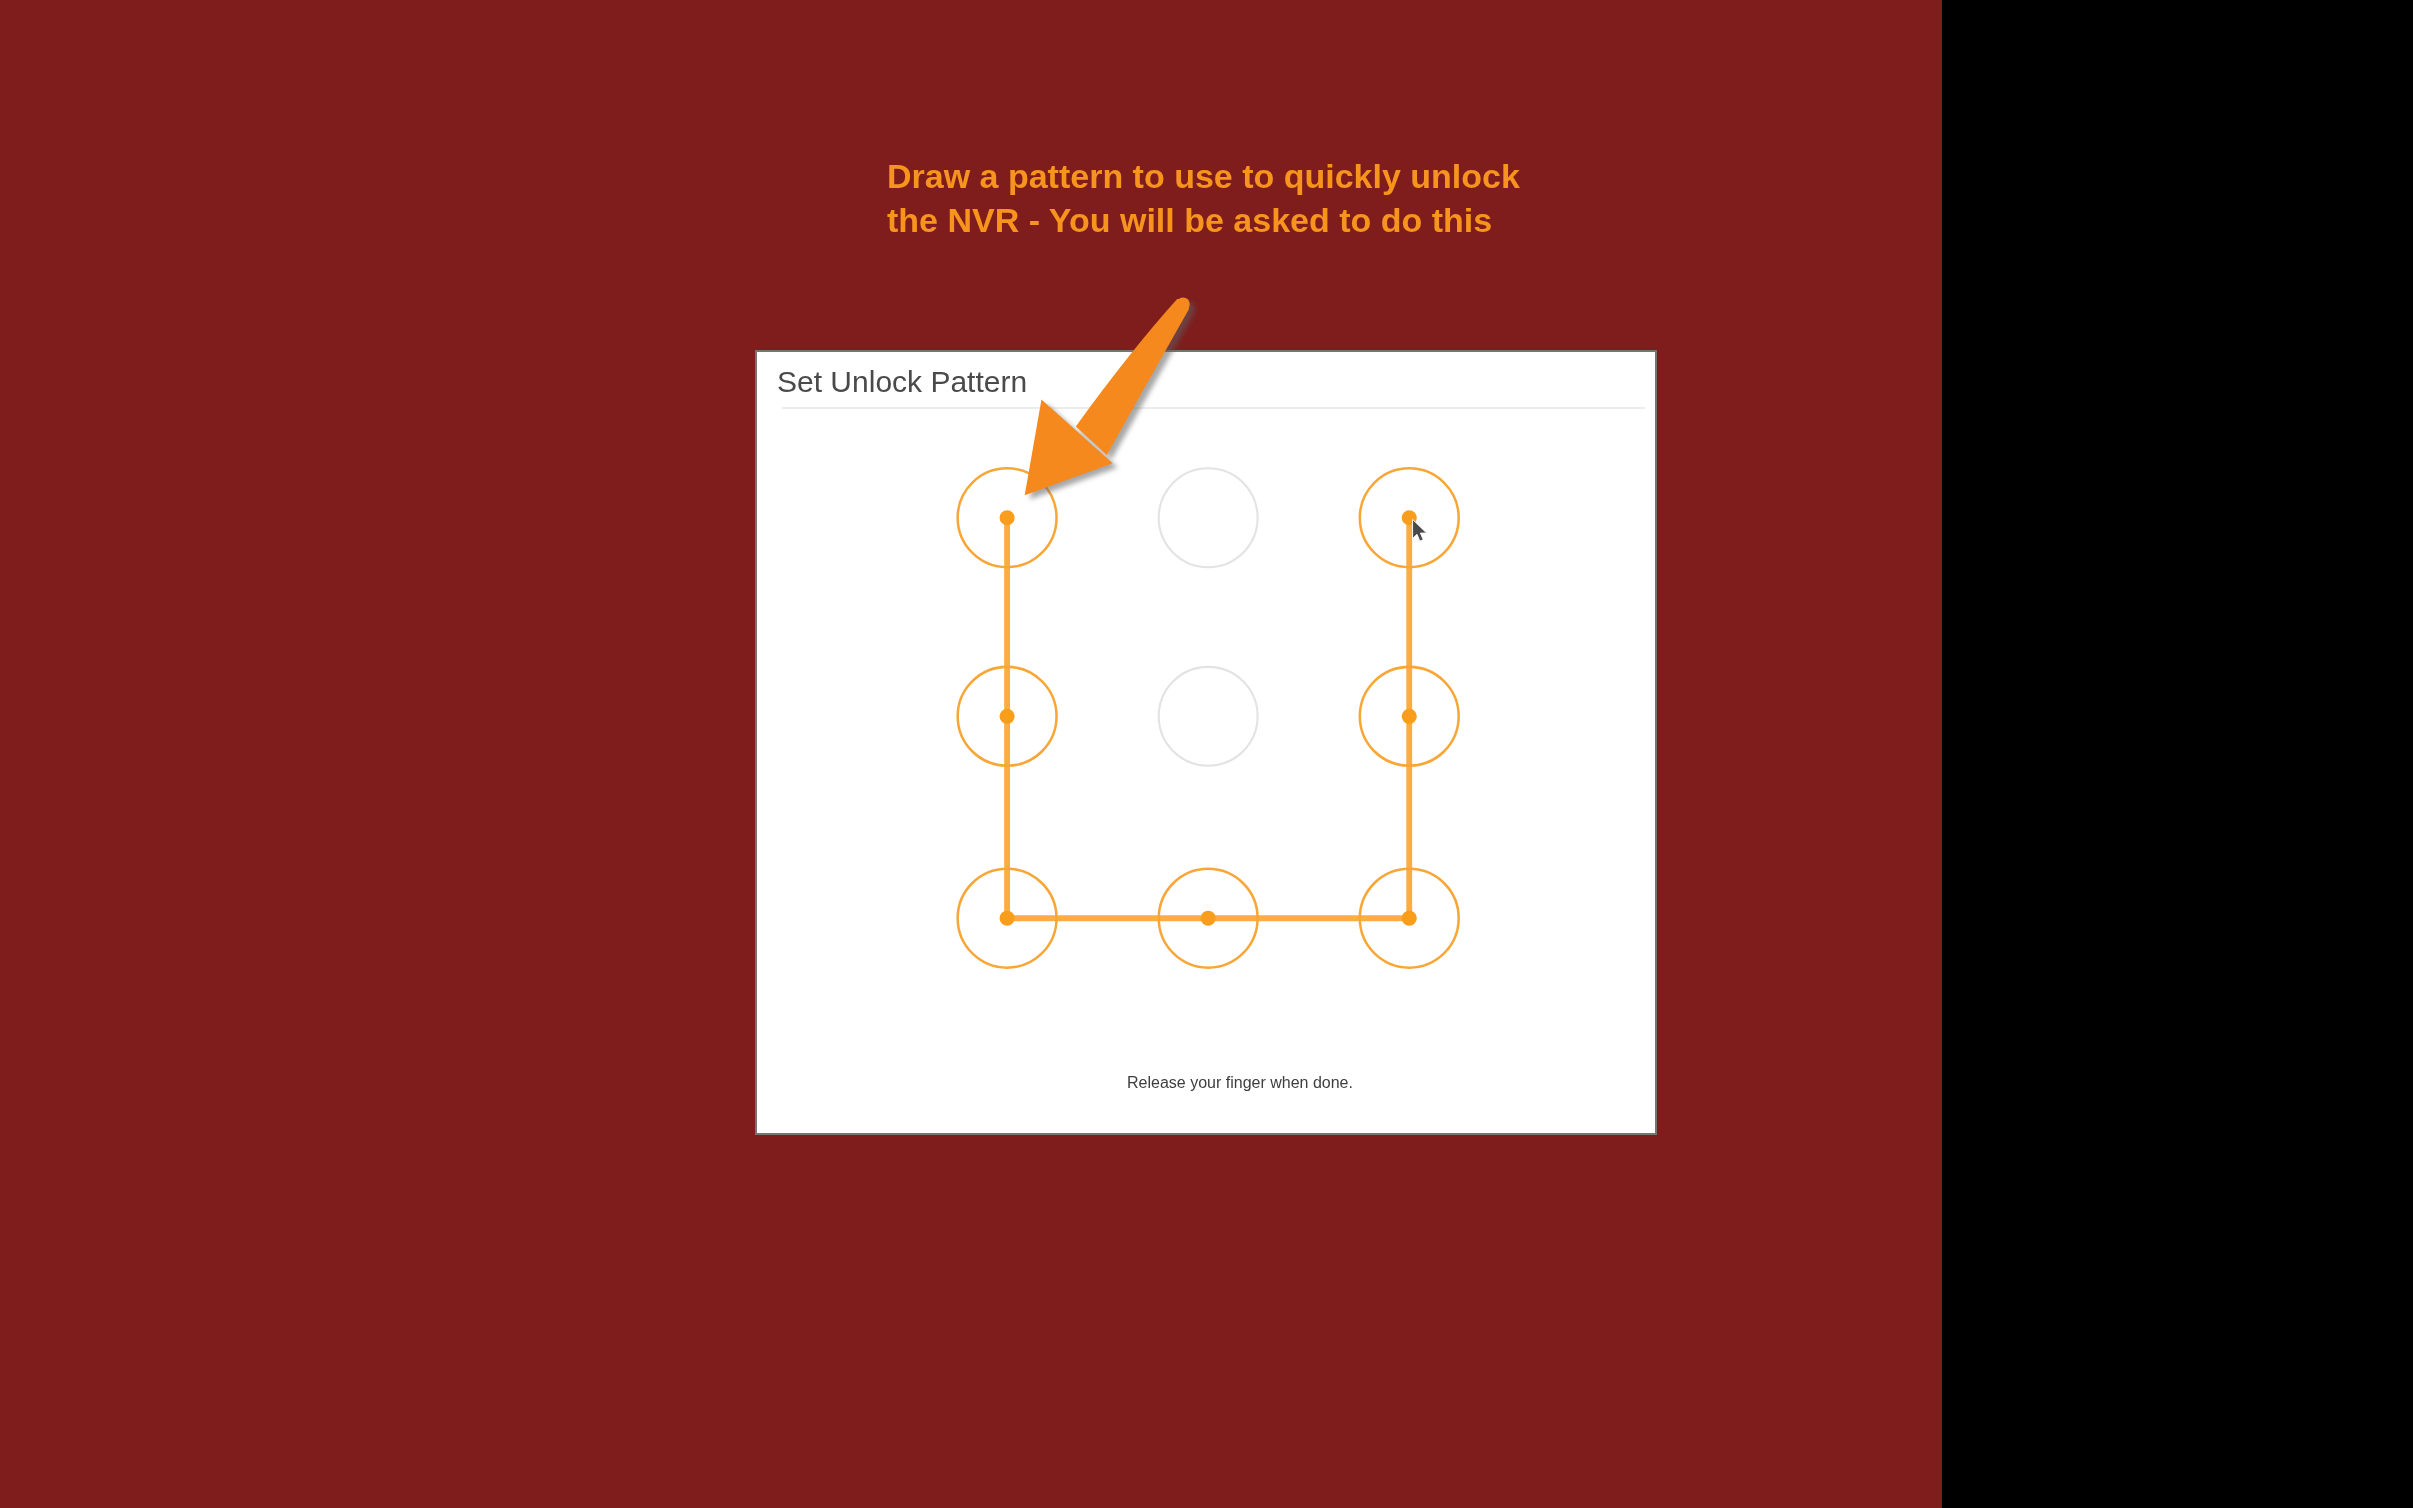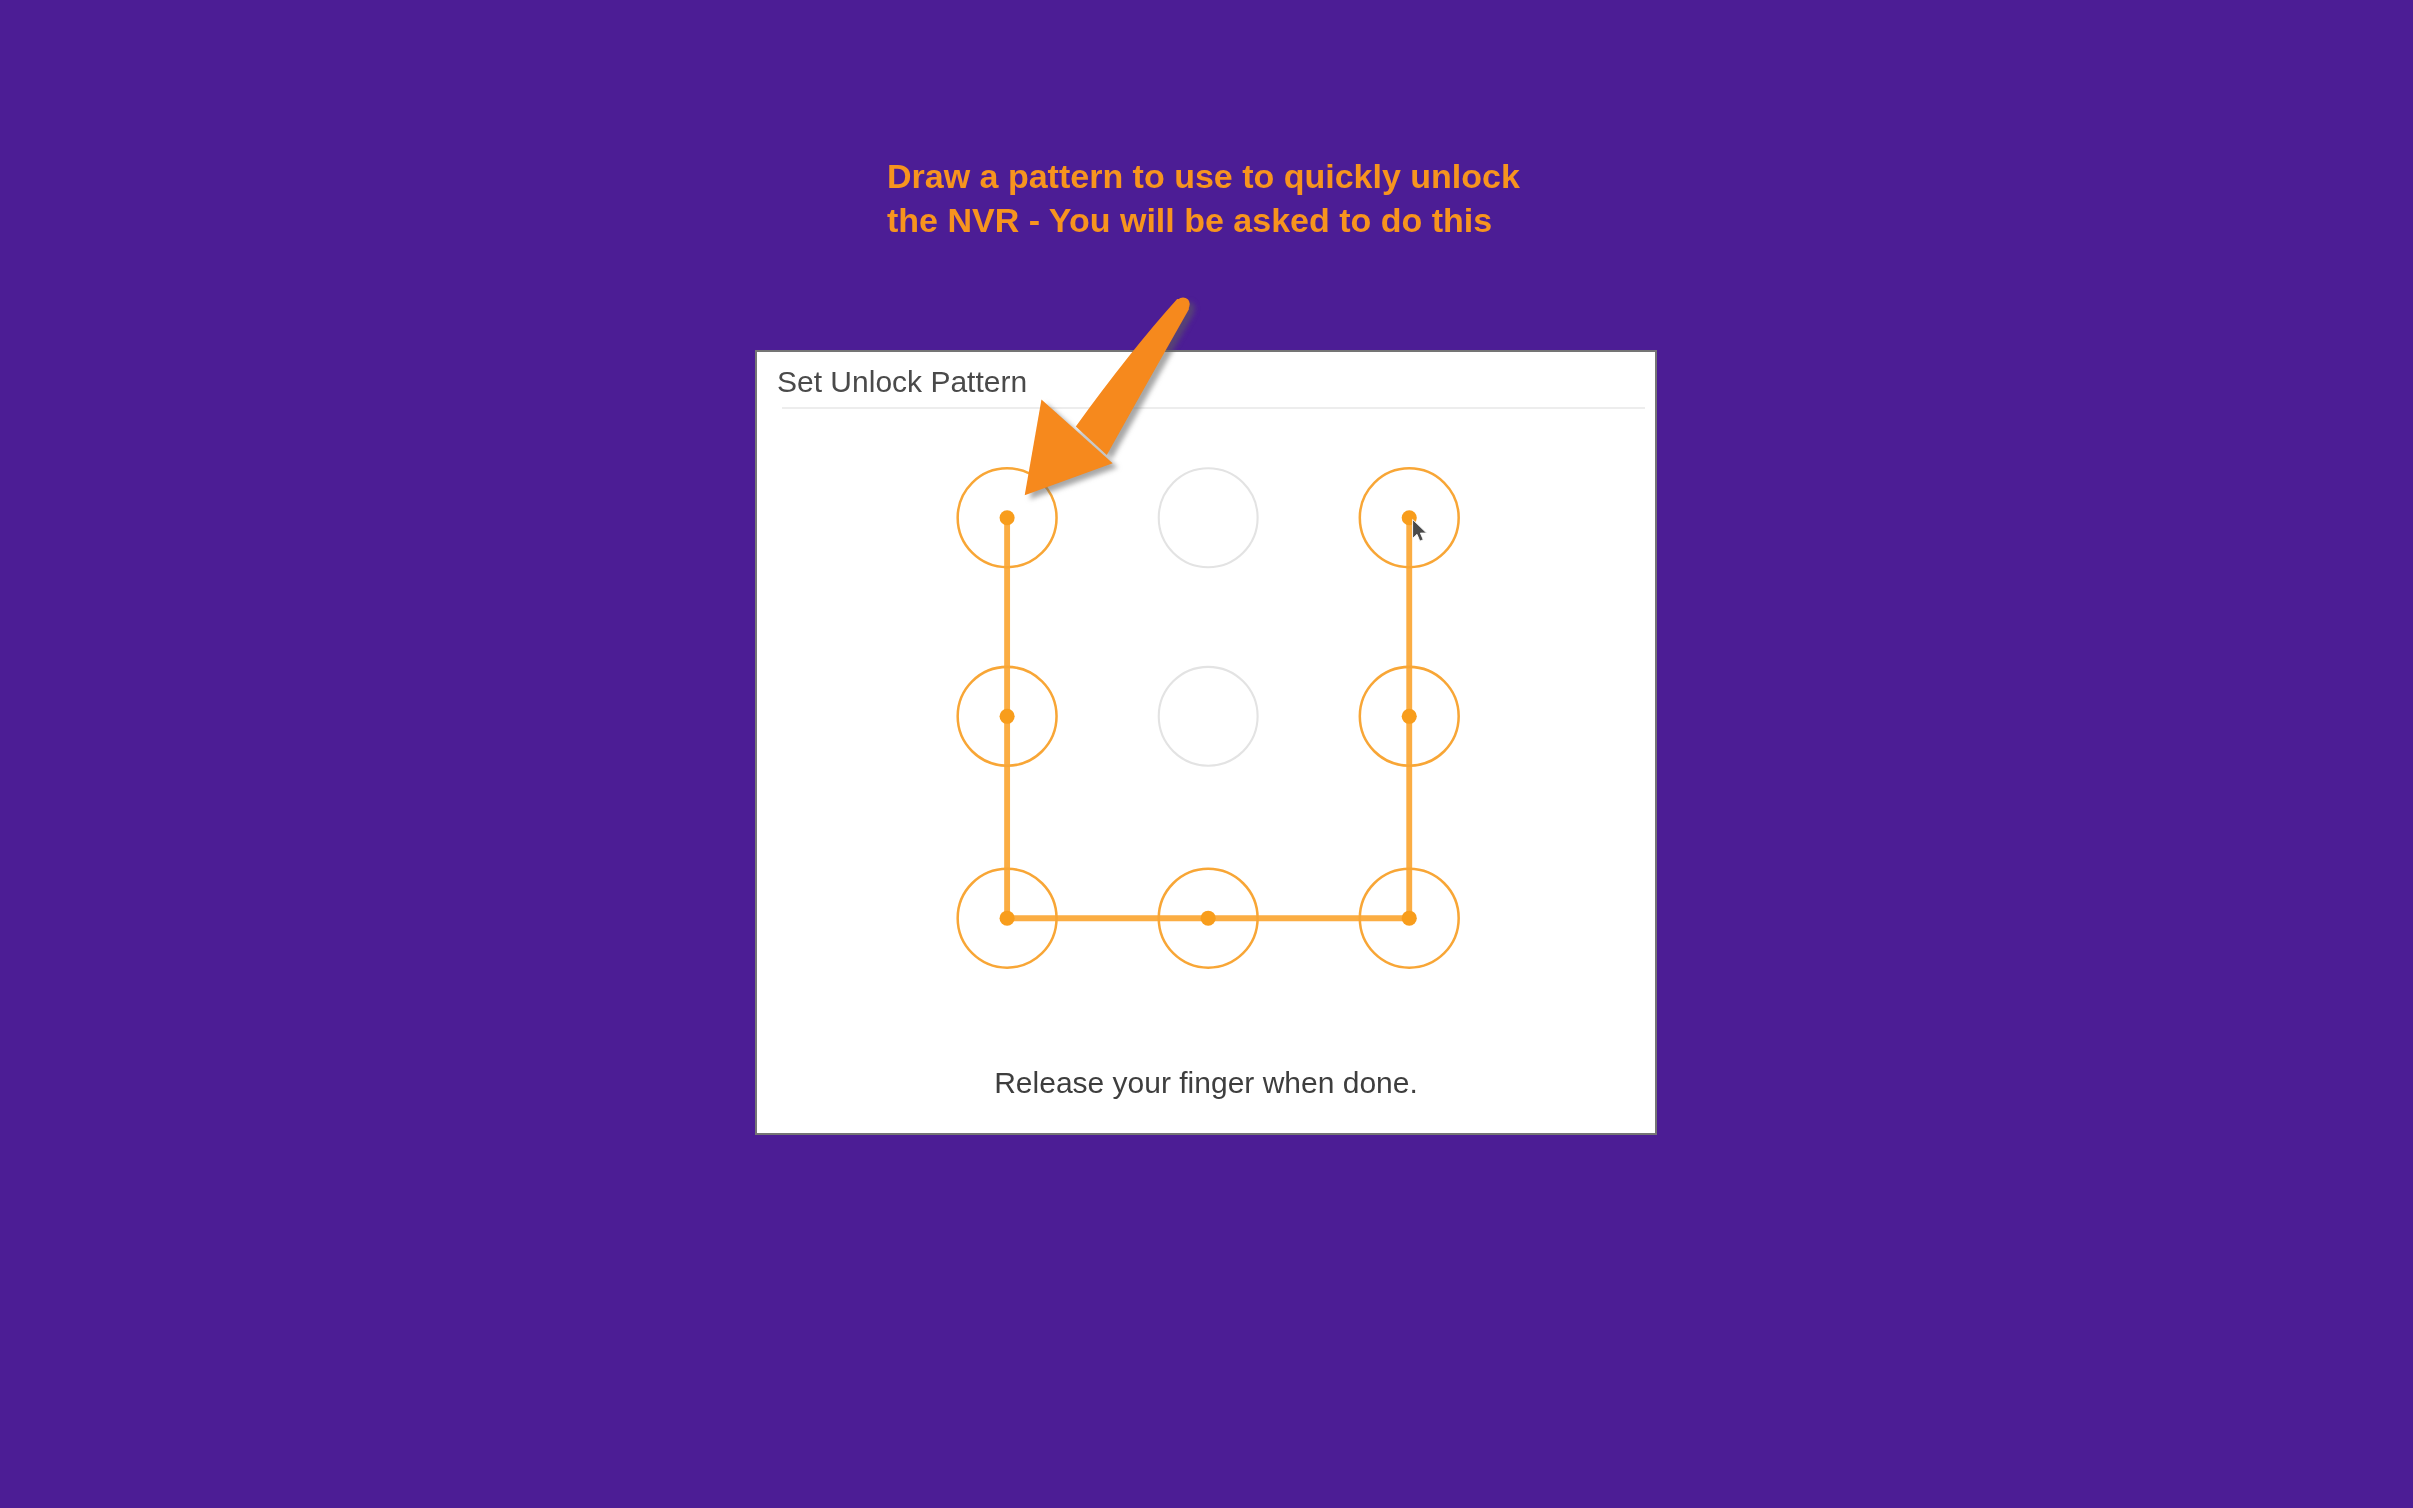--- a/index.html
+++ b/index.html
@@ -7,22 +7,22 @@
     padding: 0;
     background: #000000;
     width: 2413px;
     height: 1508px;
     overflow: hidden;
     font-family: "Liberation Sans", sans-serif;
   }
   .stage {
     position: absolute;
     left: 0; top: 0;
-    width: 2413px; height: 1508px;
-    background: #4c1d95;
+    width: 1942px; height: 1508px;
+    background: #7f1d1d;
   }
   .callout {
     position: absolute;
     left: 887px;
     top: 154px;
     width: 754px;
   }
   .callout-line {
     font-weight: bold;
     font-size: 34px;
@@ -55,23 +55,24 @@
     top: 55px;
     height: 1.7px;
     background: #EDEDED;
   }
   .dialog-instruction {
     position: absolute;
     left: 0;
     top: 717px;
     width: 100%;
     text-align: center;
-    font-size: 30px;
+    font-size: 16px;
     line-height: 28px;
     color: #3E3E3E;
+    padding-left: 34px;
   }
   .overlay-svg {
     position: absolute;
     left: 0; top: 0;
     width: 2413px; height: 1508px;
   }
   .big-arrow {
     filter: drop-shadow(6px 5px 3px rgba(95,95,95,0.55));
   }
 </style>

